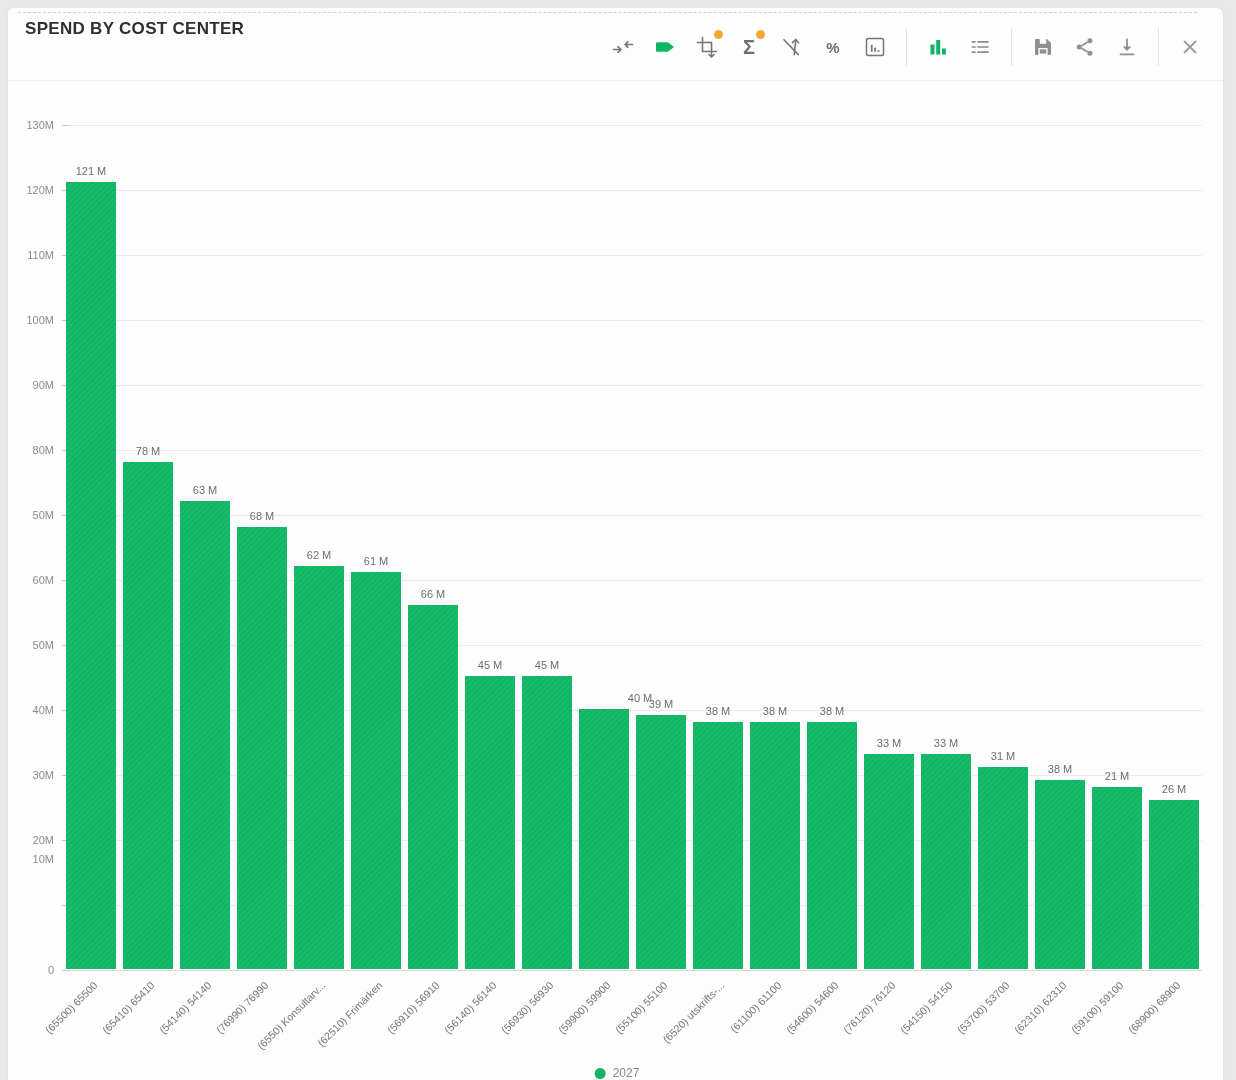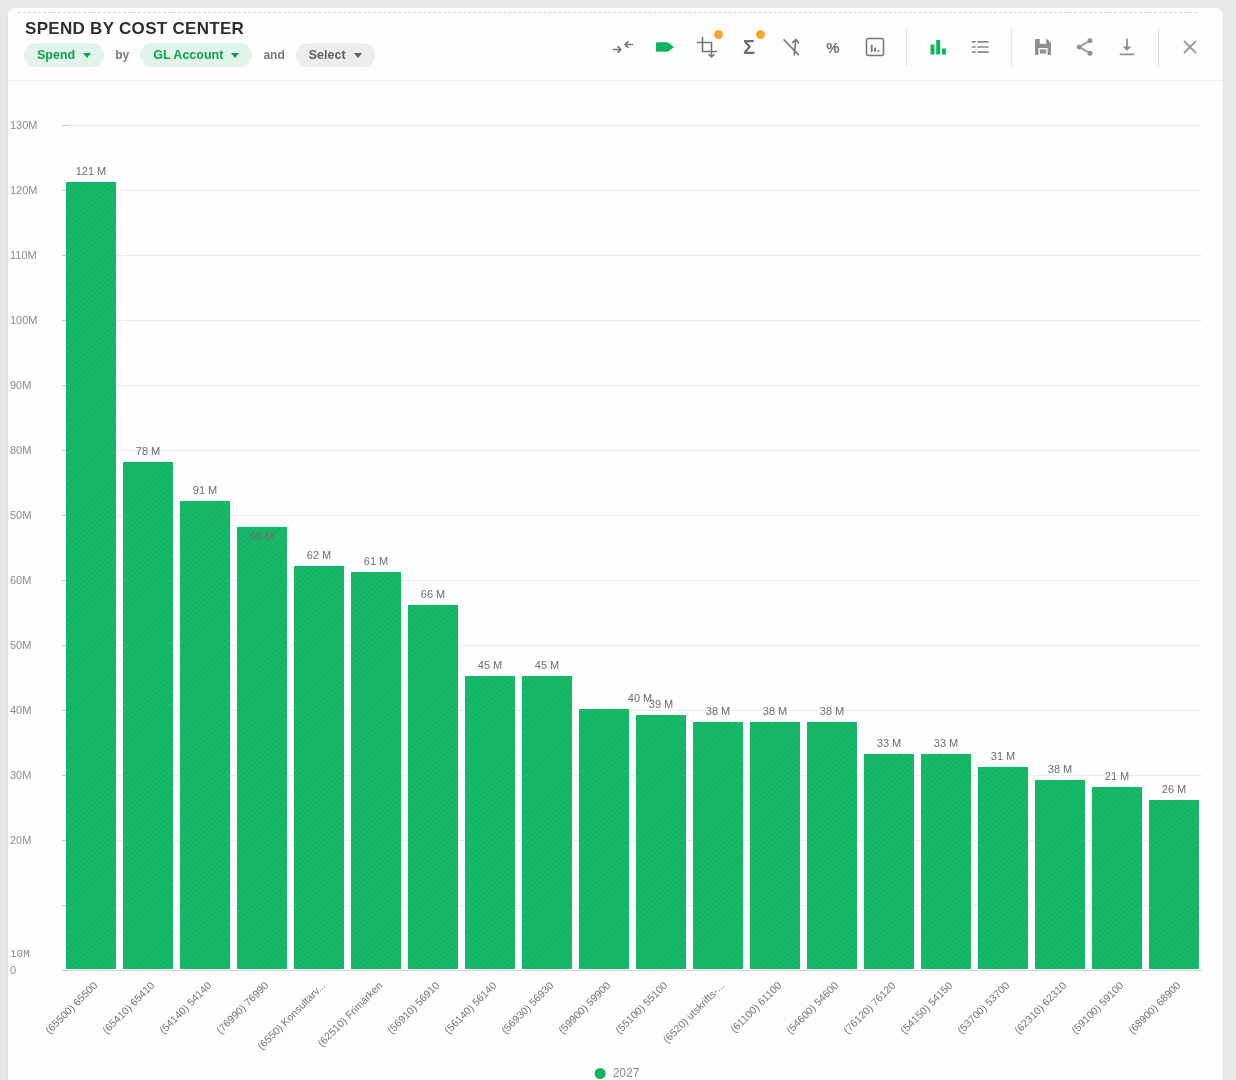--- a/index.html
+++ b/index.html
@@ -45,21 +45,21 @@
   .badge { position:absolute; top:-5px; right:-4px; width:9px; height:9px; border-radius:50%; background:var(--badge-orange); }
   .sigma { font-size:20px; font-weight:bold; color:#6e6e6e; line-height:1; }
   .pct   { font-size:15px; font-weight:bold; color:#6e6e6e; line-height:1; }
   .header-divider { position:absolute; left:0; right:0; top:72px; height:1px; background:#f0f0f0; }
 
   
   #chart { position:absolute; left:0; top:0; width:100%; height:100%; }
   .gridline { position:absolute; height:1px; background:#ececec; }
   .gridline.zero { background:#d7d7d7; }
   .gridtick { position:absolute; width:7px; height:1px; background:#c4c4c4; }
-  .ylabel { position:absolute; left:2px; width:44px; font-size:11px; color:#8c8c8c; }
+  .ylabel { position:absolute; left:2px; width:44px; text-align:right; font-size:11px; color:#8c8c8c; }
   .bar {
     position:absolute; background:var(--green);
     background-image:repeating-linear-gradient(135deg, rgba(255,255,255,.05) 0 2px, rgba(0,0,0,0) 2px 4px);
   }
   .vlabel { position:absolute; width:64px; text-align:center; font-size:11px; color:#6e6e6e; }
   .xlabel {
     position:absolute; width:112px; text-align:right; font-size:10.5px; color:#767676;
     white-space:nowrap; transform:rotate(-45deg); transform-origin:100% 0;
   }
   .legend { position:absolute; top:1058px; left:609px; transform:translateX(-50%); display:flex; align-items:center; gap:7px; }
@@ -67,36 +67,20 @@
   .legend-label { font-size:12px; color:#8a8a8a; }
 </style>
 </head>
 <body>
 
 <div class="card">
   <div class="dash-guide"></div>
 
   <h1 class="title">SPEND BY COST CENTER</h1>
 
-  <div class="chips">
-    <button class="chip chip-green">
-      <span>Spend</span>
-      <span class="caret"></span>
-    </button>
-    <span class="conj">by</span>
-    <button class="chip chip-green">
-      <span>GL Account</span>
-      <span class="caret"></span>
-    </button>
-    <span class="conj">and</span>
-    <button class="chip chip-gray">
-      <span>Select</span>
-      <span class="caret"></span>
-    </button>
-  </div>
 
   <div class="toolbar">
     <button class="tbtn">
       <svg width="24" height="24" viewBox="0 0 24 24" fill="none" stroke="#757575" stroke-width="1.6" stroke-linecap="round">
         <path d="M2.5 14.5 H10 M10 14.5 L7 11.7 M10 14.5 L7 17.3"></path>
         <path d="M21.5 9.5 H14 M14 9.5 L17 6.7 M14 9.5 L17 12.3"></path>
       </svg>
     </button>
     <button class="tbtn">
       <svg width="24" height="24" viewBox="0 0 24 24">
@@ -220,35 +204,35 @@
       <div class="gridtick" style="left: 54px; top: 702px;"></div>
       <div class="ylabel" style="top: 696px;">40M</div>
       <div class="gridline" style="left: 54px; width: 1140px; top: 767px;"></div>
       <div class="gridtick" style="left: 54px; top: 767px;"></div>
       <div class="ylabel" style="top: 761px;">30M</div>
       <div class="gridline" style="left: 54px; width: 1140px; top: 832px;"></div>
       <div class="gridtick" style="left: 54px; top: 832px;"></div>
       <div class="ylabel" style="top: 826px;">20M</div>
       <div class="gridline" style="left: 54px; width: 1140px; top: 897px;"></div>
       <div class="gridtick" style="left: 54px; top: 897px;"></div>
-      <div class="ylabel" style="top: 940px; font-family: Liberation Mono, monospace;">10M</div>
+      <div class="ylabel" style="top: 845px;">10M</div>
       <div class="gridline zero" style="left: 54px; width: 1140px; top: 962px;"></div>
       <div class="gridtick" style="left: 54px; top: 962px;"></div>
       <div class="ylabel" style="top: 956px;">0</div>
       <div class="bar" style="left: 58px; top: 174px; width: 50px; height: 787px;"></div>
       <div class="vlabel" style="left: 51px; top: 157px;">121 M</div>
       <div class="xlabel" style="left: -29px; top: 971px;">(65500) 65500</div>
       <div class="bar" style="left: 115px; top: 454px; width: 50px; height: 507px;"></div>
       <div class="vlabel" style="left: 108px; top: 437px;">78 M</div>
       <div class="xlabel" style="left: 28px; top: 971px;">(65410) 65410</div>
       <div class="bar" style="left: 172px; top: 493px; width: 50px; height: 468px;"></div>
-      <div class="vlabel" style="left: 165px; top: 476px;">91 M</div>
+      <div class="vlabel" style="left: 165px; top: 476px;">63 M</div>
       <div class="xlabel" style="left: 85px; top: 971px;">(54140) 54140</div>
       <div class="bar" style="left: 229px; top: 519px; width: 50px; height: 442px;"></div>
-      <div class="vlabel" style="left: 222px; top: 502px; margin-top: 20px;">68 M</div>
+      <div class="vlabel" style="left: 222px; top: 502px;">68 M</div>
       <div class="xlabel" style="left: 142px; top: 971px;">(76990) 76990</div>
       <div class="bar" style="left: 286px; top: 558px; width: 50px; height: 403px;"></div>
       <div class="vlabel" style="left: 279px; top: 541px;">62 M</div>
       <div class="xlabel" style="left: 199px; top: 971px;">(6550) Konsultarv...</div>
       <div class="bar" style="left: 343px; top: 564px; width: 50px; height: 397px;"></div>
       <div class="vlabel" style="left: 336px; top: 547px;">61 M</div>
       <div class="xlabel" style="left: 256px; top: 971px;">(62510) Frimärken</div>
       <div class="bar" style="left: 400px; top: 597px; width: 50px; height: 364px;"></div>
       <div class="vlabel" style="left: 393px; top: 580px;">66 M</div>
       <div class="xlabel" style="left: 313px; top: 971px;">(56910) 56910</div>

